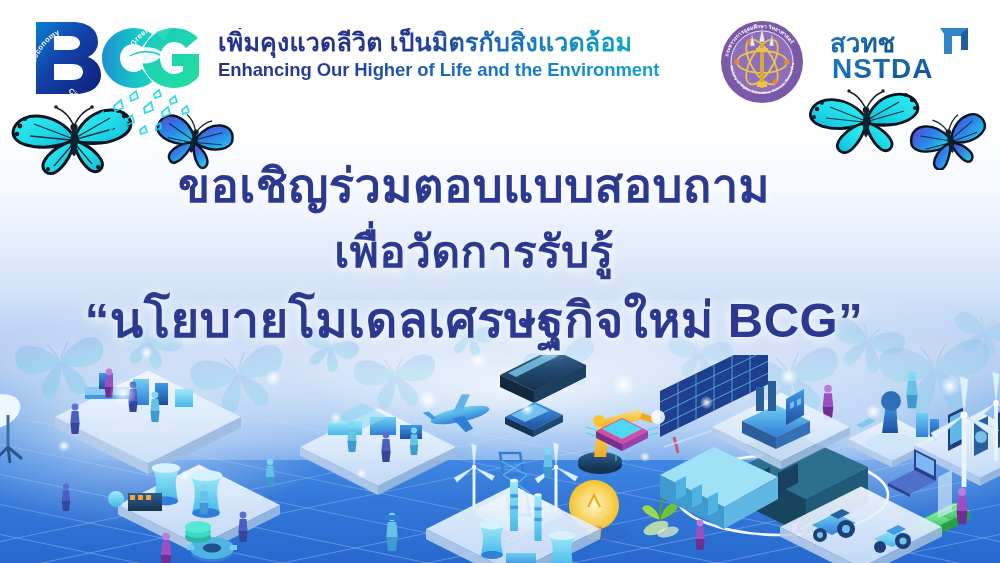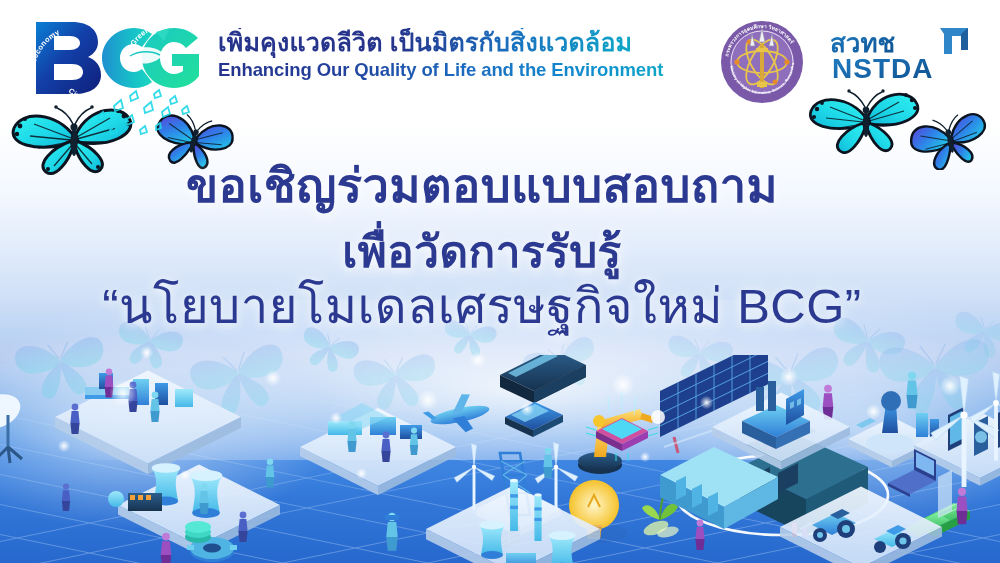--- a/index.html
+++ b/index.html
@@ -84,29 +84,29 @@
     background:linear-gradient(90deg,#26348c 0%,#23409c 25%,#1a6ec2 55%,#0f8fd0 80%,#0eaec4 100%);
     -webkit-background-clip:text; background-clip:text;
     -webkit-text-fill-color:transparent; color:#1a5fb4;
     white-space:nowrap;
   }
   .mhesi-seal { position:absolute; left:716px; top:16px; width:92px; height:92px; }
   .nstda-logo { position:absolute; left:818px; top:24px; width:170px; height:62px; }
 
   
   .headline {
-    position:absolute; left:8px; top:160px; width:948px;
+    position:absolute; left:0; top:160px; width:948px;
     text-align:center; z-index:35;
     color:#2b3990;
     font-weight:700;
     text-shadow:0 2px 10px rgba(255,255,255,.85), 0 0 22px rgba(255,255,255,.6);
   }
   .hl1 { font-size:47px; line-height:1.12; letter-spacing:.5px; }
   .hl2 { font-size:44px; line-height:1.16; letter-spacing:.5px; margin-top:13px; }
-  .hl3 { font-size:49px; line-height:1.14; letter-spacing:.5px; margin-top:2px; font-weight:400; }
+  .hl3 { font-size:49px; line-height:1.14; letter-spacing:.5px; margin-top:16px; font-weight:700; }
 
   
   .bfly { position:absolute; z-index:30; }
   .bfly-ghost { position:absolute; z-index:5; }
 
   
   .iso { position:absolute; z-index:10; }
 
   .bokeh { position:absolute; border-radius:50%; background:radial-gradient(circle, rgba(255,255,255,.95) 0%, rgba(255,255,255,.35) 45%, rgba(255,255,255,0) 75%); z-index:12; pointer-events:none; }
 </style>
@@ -777,21 +777,21 @@
       <text font-size="7.5" font-weight="700" fill="#ffffff" letter-spacing=".2">
         <textPath href="#arcCirc" startOffset="6%">Circular economy</textPath>
       </text>
       <text font-size="7.5" font-weight="700" fill="#ffffff" letter-spacing=".2">
         <textPath href="#arcGreen" startOffset="6%">Green economy</textPath>
       </text>
     </svg>
 
     <div class="header-text">
       <div class="header-th">เพิ่มคุงแวดลีวิต เป็นมิตรกับสิ่งแวดล้อม</div>
-      <div class="header-en">Enhancing Our Quality of Life and the Environment</div>
+      <div class="header-en">Enhancing Our Higher of Life and the Environment</div>
     </div>
 
     <svg class="mhesi-seal" viewBox="0 0 92 92">
       <defs>
         <path id="sealTop" d="M12,46 A34,34 0 0 1 80,46"></path>
         <path id="sealBot" d="M14,46 A32,32 0 0 0 78,46"></path>
       </defs>
       <circle cx="46" cy="46" r="42" fill="#ffffff"></circle>
       <circle cx="46" cy="46" r="41" fill="#7a5aa8"></circle>
       <circle cx="46" cy="46" r="32" fill="#8f6fbc"></circle>

